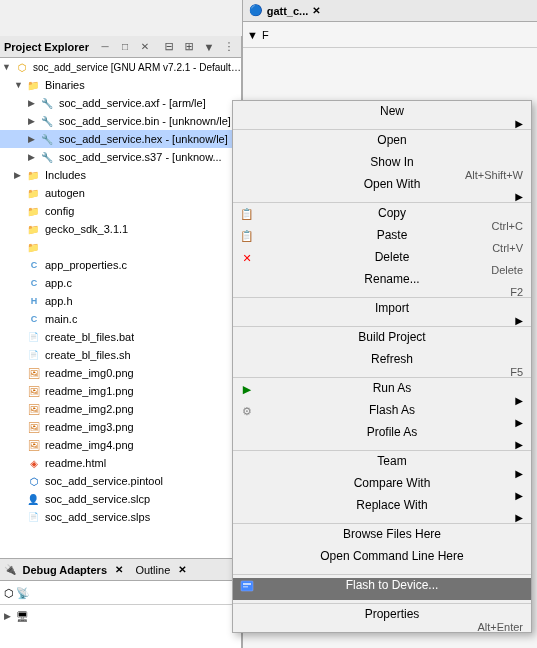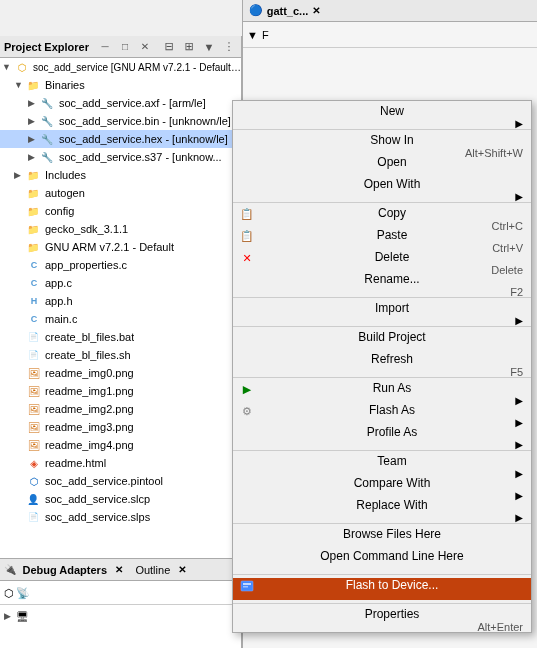--- a/index.html
+++ b/index.html
@@ -286,21 +286,20 @@
 
     <div class="tree-item" style="padding-left:14px;">
       <span class="arrow" style="visibility:hidden;">▶</span>
       <span class="icon icon-folder">📁</span>
       <span class="label">gecko_sdk_3.1.1</span>
     </div>
 
     <div class="tree-item" style="padding-left:14px;">
       <span class="arrow" style="visibility:hidden;">▶</span>
       <span class="icon icon-folder">📁</span>
-      <span class="label">GNU ARM v7.2.1 - Default</span>
     </div>
 
     <div class="tree-item" style="padding-left:14px;">
       <span class="arrow" style="visibility:hidden;">▶</span>
       <span class="icon" style="color:#569cd6; font-size:9px; font-weight:bold;">C</span>
       <span class="label">app_properties.c</span>
     </div>
 
     <div class="tree-item" style="padding-left:14px;">
       <span class="arrow" style="visibility:hidden;">▶</span>
@@ -422,26 +421,26 @@
 
 <div class="context-menu">
 
   <div class="menu-item">
     <span>New</span>
     <span class="submenu-arrow">▶</span>
   </div>
   <div class="menu-separator"></div>
 
   <div class="menu-item">
+    <span>Open</span>
+  </div>
+
+  <div class="menu-item">
     <span>Show In</span>
     <span class="shortcut">Alt+Shift+W</span>
-  </div>
-
-  <div class="menu-item">
-    <span>Open</span>
   </div>
 
   <div class="menu-item">
     <span>Open With</span>
     <span class="submenu-arrow">▶</span>
   </div>
   <div class="menu-separator"></div>
 
   <div class="menu-item">
     <span class="menu-icon">📋</span>
@@ -520,21 +519,21 @@
 
   <div class="menu-item">
     <span>Browse Files Here</span>
   </div>
 
   <div class="menu-item">
     <span>Open Command Line Here</span>
   </div>
   <div class="menu-separator"></div>
 
-  <div class="menu-item highlighted" style="background:#c2410c; color:#fff;">
+  <div class="menu-item highlighted" style="background:#737373; color:#fff;">
     <span class="menu-icon">
       <svg width="14" height="14" viewBox="0 0 14 14" fill="none">
         <rect x="1" y="2" width="12" height="10" rx="1" fill="#4488ff" stroke="#88aaff" stroke-width="0.5"></rect>
         <rect x="3" y="4" width="8" height="2" fill="#fff" opacity="0.7"></rect>
         <rect x="3" y="7" width="5" height="1.5" fill="#fff" opacity="0.5"></rect>
       </svg>
     </span>
     <span>Flash to Device...</span>
   </div>
   <div class="menu-separator"></div>

